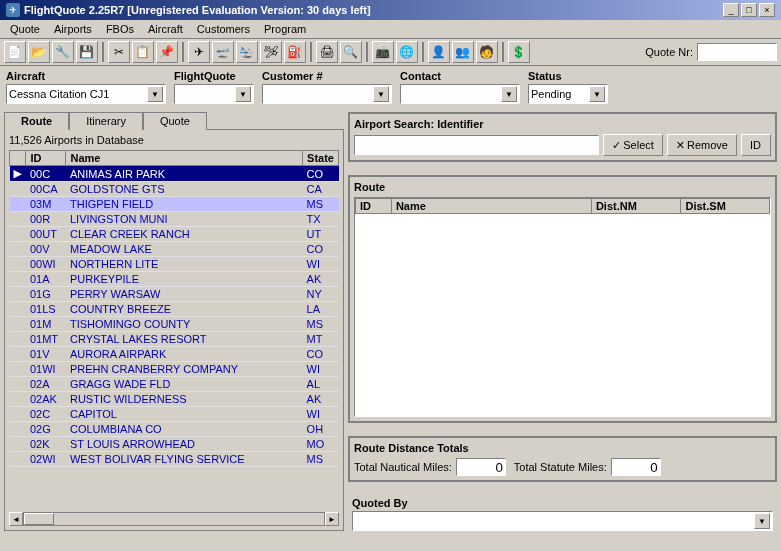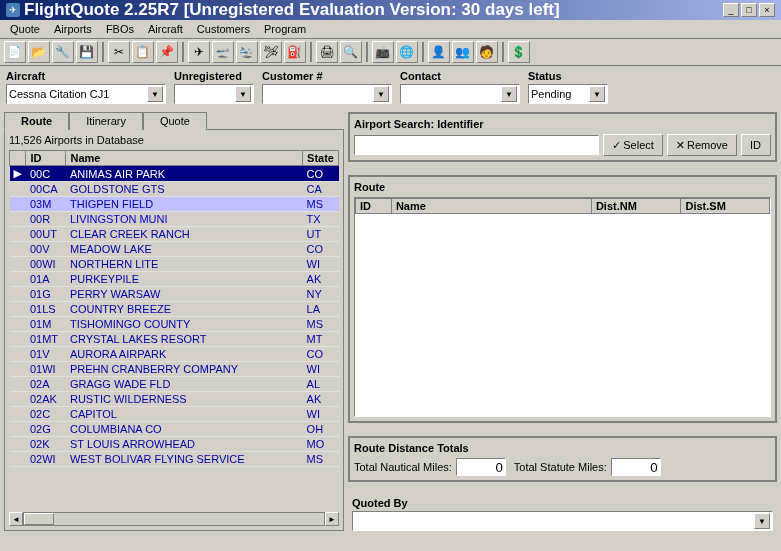--- a/index.html
+++ b/index.html
@@ -29,21 +29,21 @@
       width: 14px;
       height: 14px;
       background: #4a7fb5;
       border-radius: 2px;
       display: inline-flex;
       align-items: center;
       justify-content: center;
       font-size: 9px;
       color: white;
     }
-    .title-bar-title { font-size: 17px; font-weight: bold; }
+    .title-bar-title { font-size: 11px; font-weight: bold; }
     .title-bar-buttons { display: flex; gap: 2px; }
     .title-btn {
       width: 16px;
       height: 14px;
       background: #d4d0c8;
       border: 1px solid;
       border-color: #fff #808080 #808080 #fff;
       display: flex;
       align-items: center;
       justify-content: center;
@@ -369,32 +369,36 @@
   <div class="toolbar-btn">🔍</div>
   <div class="toolbar-separator"></div>
   <div class="toolbar-btn">📠</div>
   <div class="toolbar-btn">🌐</div>
   <div class="toolbar-separator"></div>
   <div class="toolbar-btn">👤</div>
   <div class="toolbar-btn">👥</div>
   <div class="toolbar-btn">🧑</div>
   <div class="toolbar-separator"></div>
   <div class="toolbar-btn">💲</div>
+  <div class="quote-nr-area">
+    <span class="quote-nr-label">Quote Nr:</span>
+    <input class="quote-nr-input" type="text" style="">
+  </div>
 </div>
 
 <div class="fields-row">
   <div class="field-group">
     <span class="field-label">Aircraft</span>
     <div class="field-combo" style="width:160px;">
       <span>Cessna Citation CJ1</span>
       <div class="combo-arrow">▼</div>
     </div>
   </div>
   <div class="field-group">
-    <span class="field-label">Unregistered</span>
+    <span class="field-label">FlightQuote</span>
     <div class="field-combo" style="width:80px;">
       <span></span>
       <div class="combo-arrow">▼</div>
     </div>
   </div>
   <div class="field-group">
     <span class="field-label">Customer  #</span>
     <div class="field-combo" style="width:130px;">
       <span></span>
       <div class="combo-arrow">▼</div>

